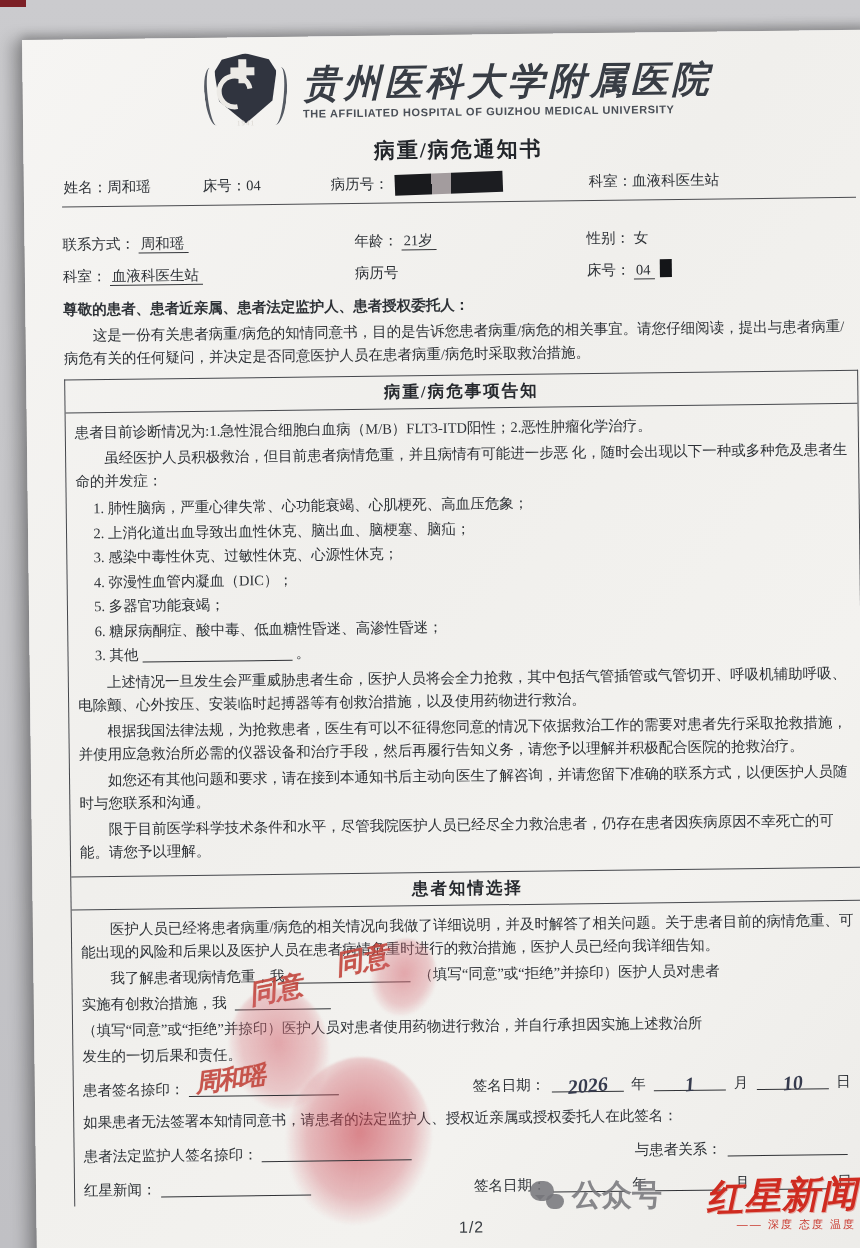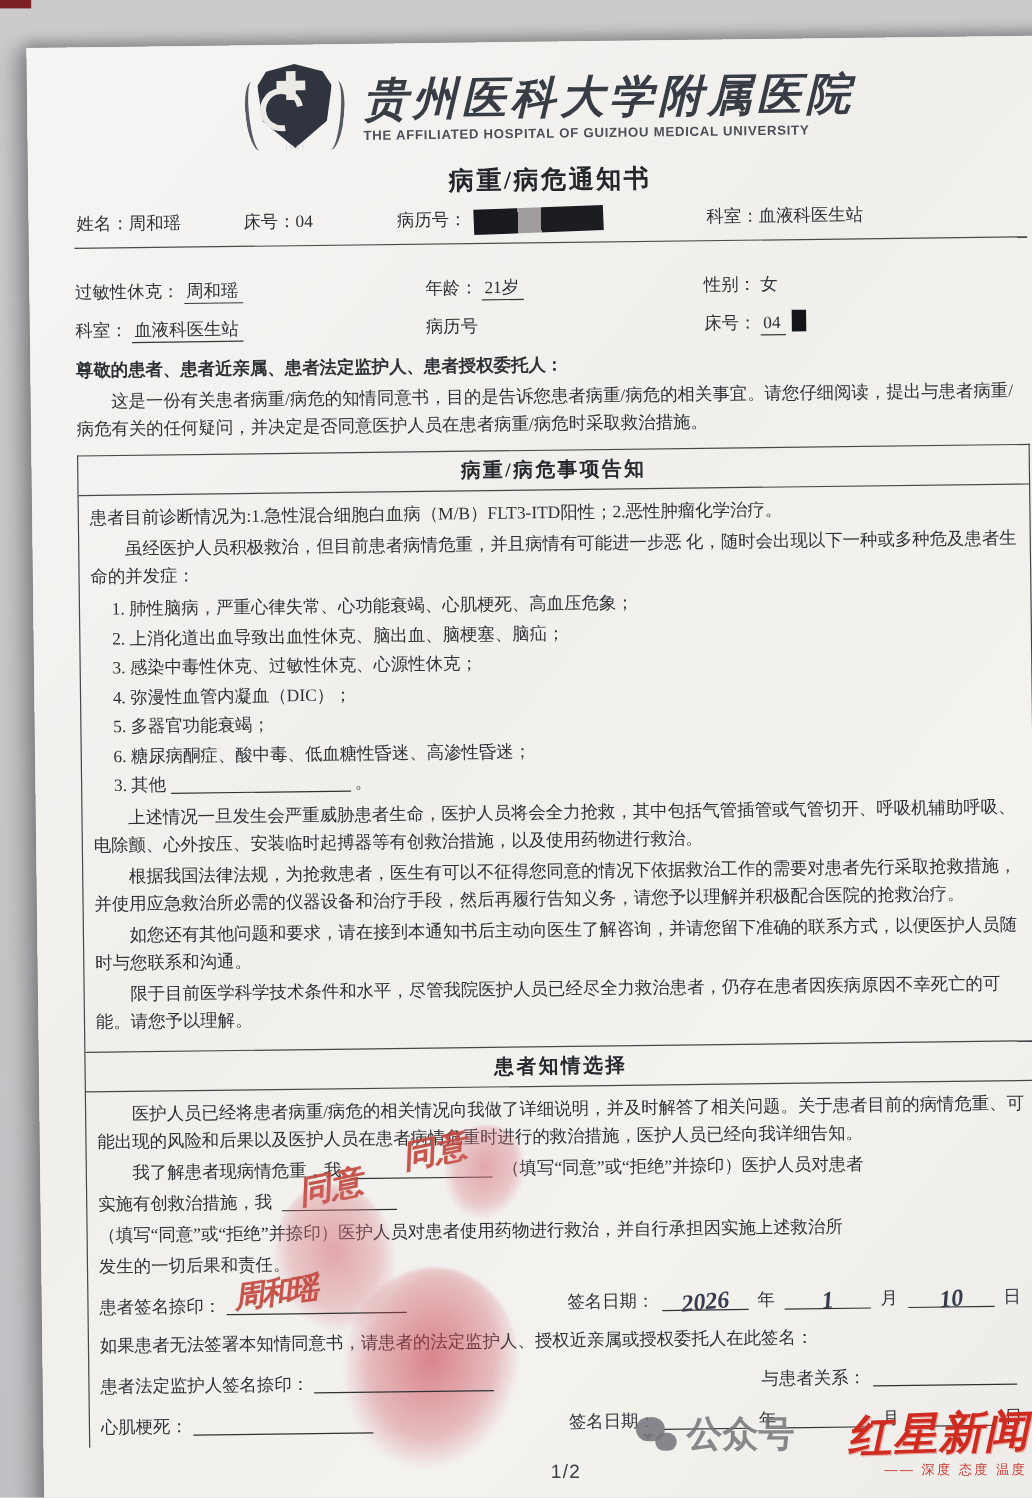--- a/index.html
+++ b/index.html
@@ -140,21 +140,21 @@
     </span>
     <span class="pair p-dept">
       <span>科室：</span>
       <span>血液科医生站</span>
     </span>
   </div>
 
   <div class="info-grid">
     <div class="ig-row">
       <span class="ig-cell w1">
-        <span>过敏性休克：</span>
+        <span>联系方式：</span>
         <span class="uval">周和瑶</span>
       </span>
       <span class="ig-cell w2">
         <span>年龄：</span>
         <span class="uval">21岁</span>
       </span>
       <span class="ig-cell w3">
         <span>性别：</span>
         <span>女</span>
       </span>
@@ -230,21 +230,21 @@
         <span>
           <span>患者法定监护人签名捺印：</span><span class="blank b-sig"></span>
         </span>
         <span class="sig-right">
           <span>与患者关系：</span><span class="blank b-short"></span>
         </span>
       </div>
 
       <div class="sig-row">
         <span>
-          <span>心肌梗死：</span><span class="blank b-sig"></span>
+          <span>红星新闻：</span><span class="blank b-sig"></span>
         </span>
         <span class="sig-right">
           <span>签名日期：</span><span class="blank b-date"></span><span class="unit">年</span><span class="blank b-date"></span><span class="unit">月</span><span class="blank b-date"></span><span class="unit">日</span>
         </span>
       </div>
     </div>
   </div>
 
   <div class="pageno">1/2</div>
 </div>

